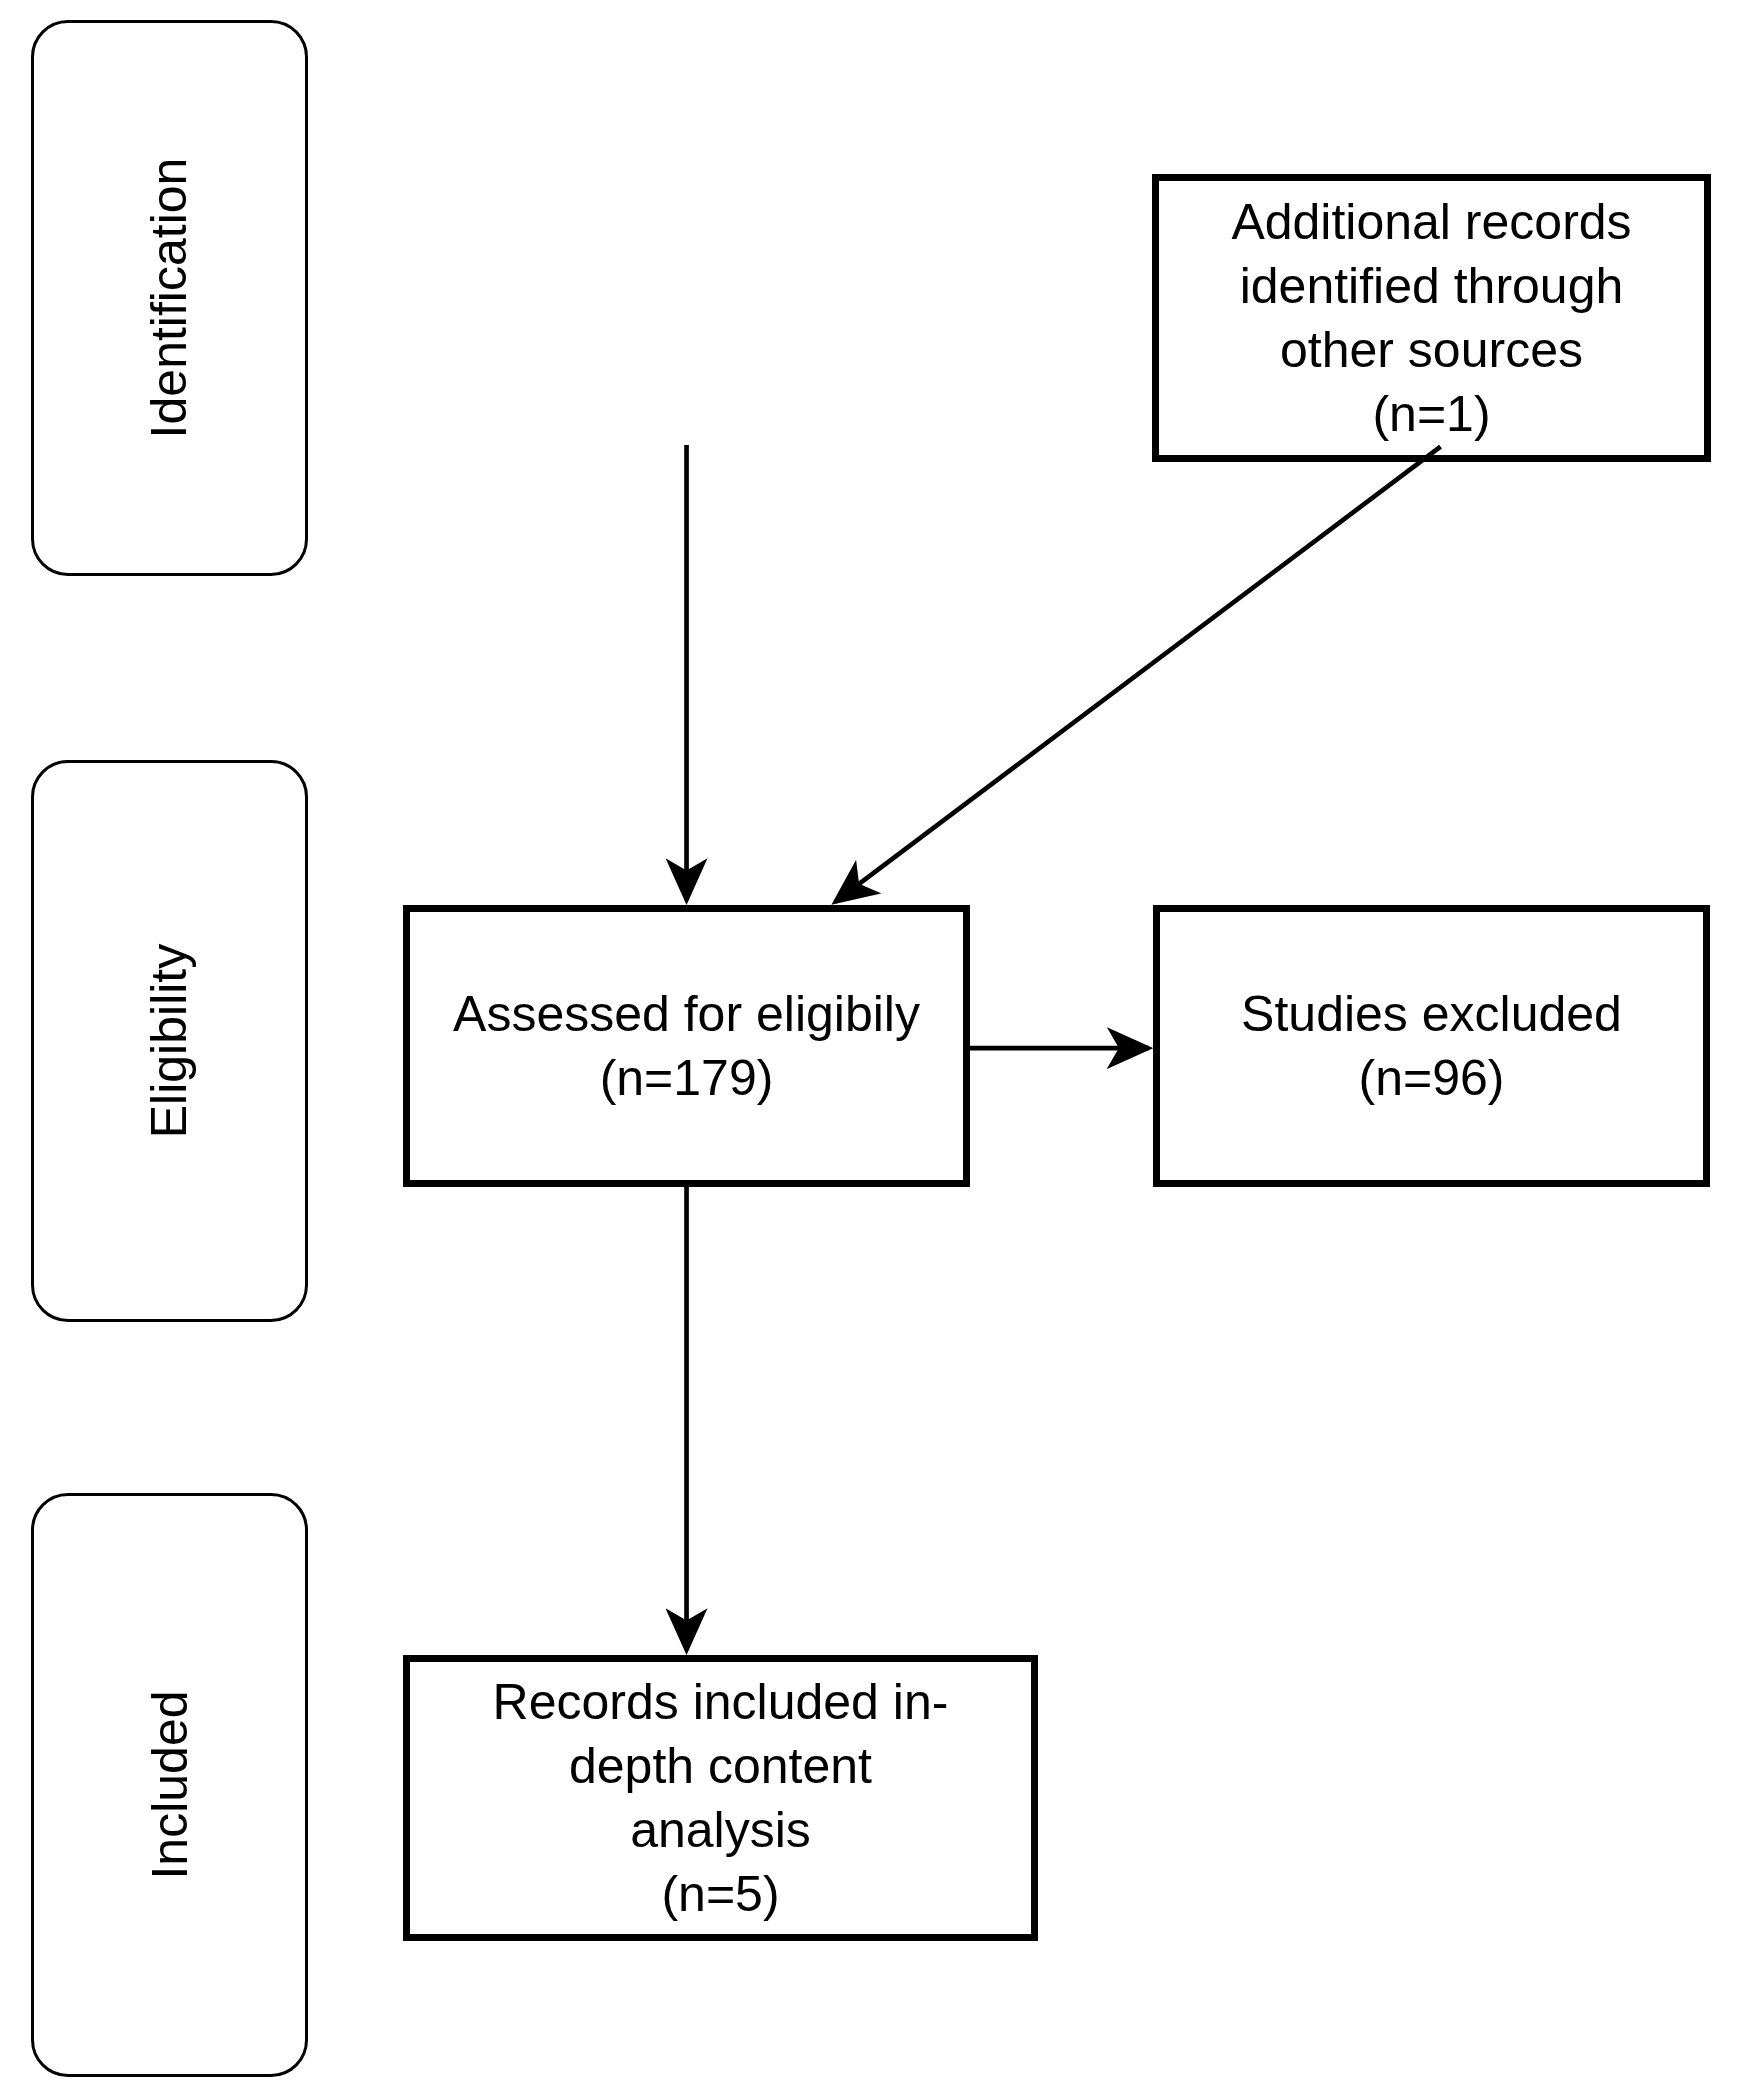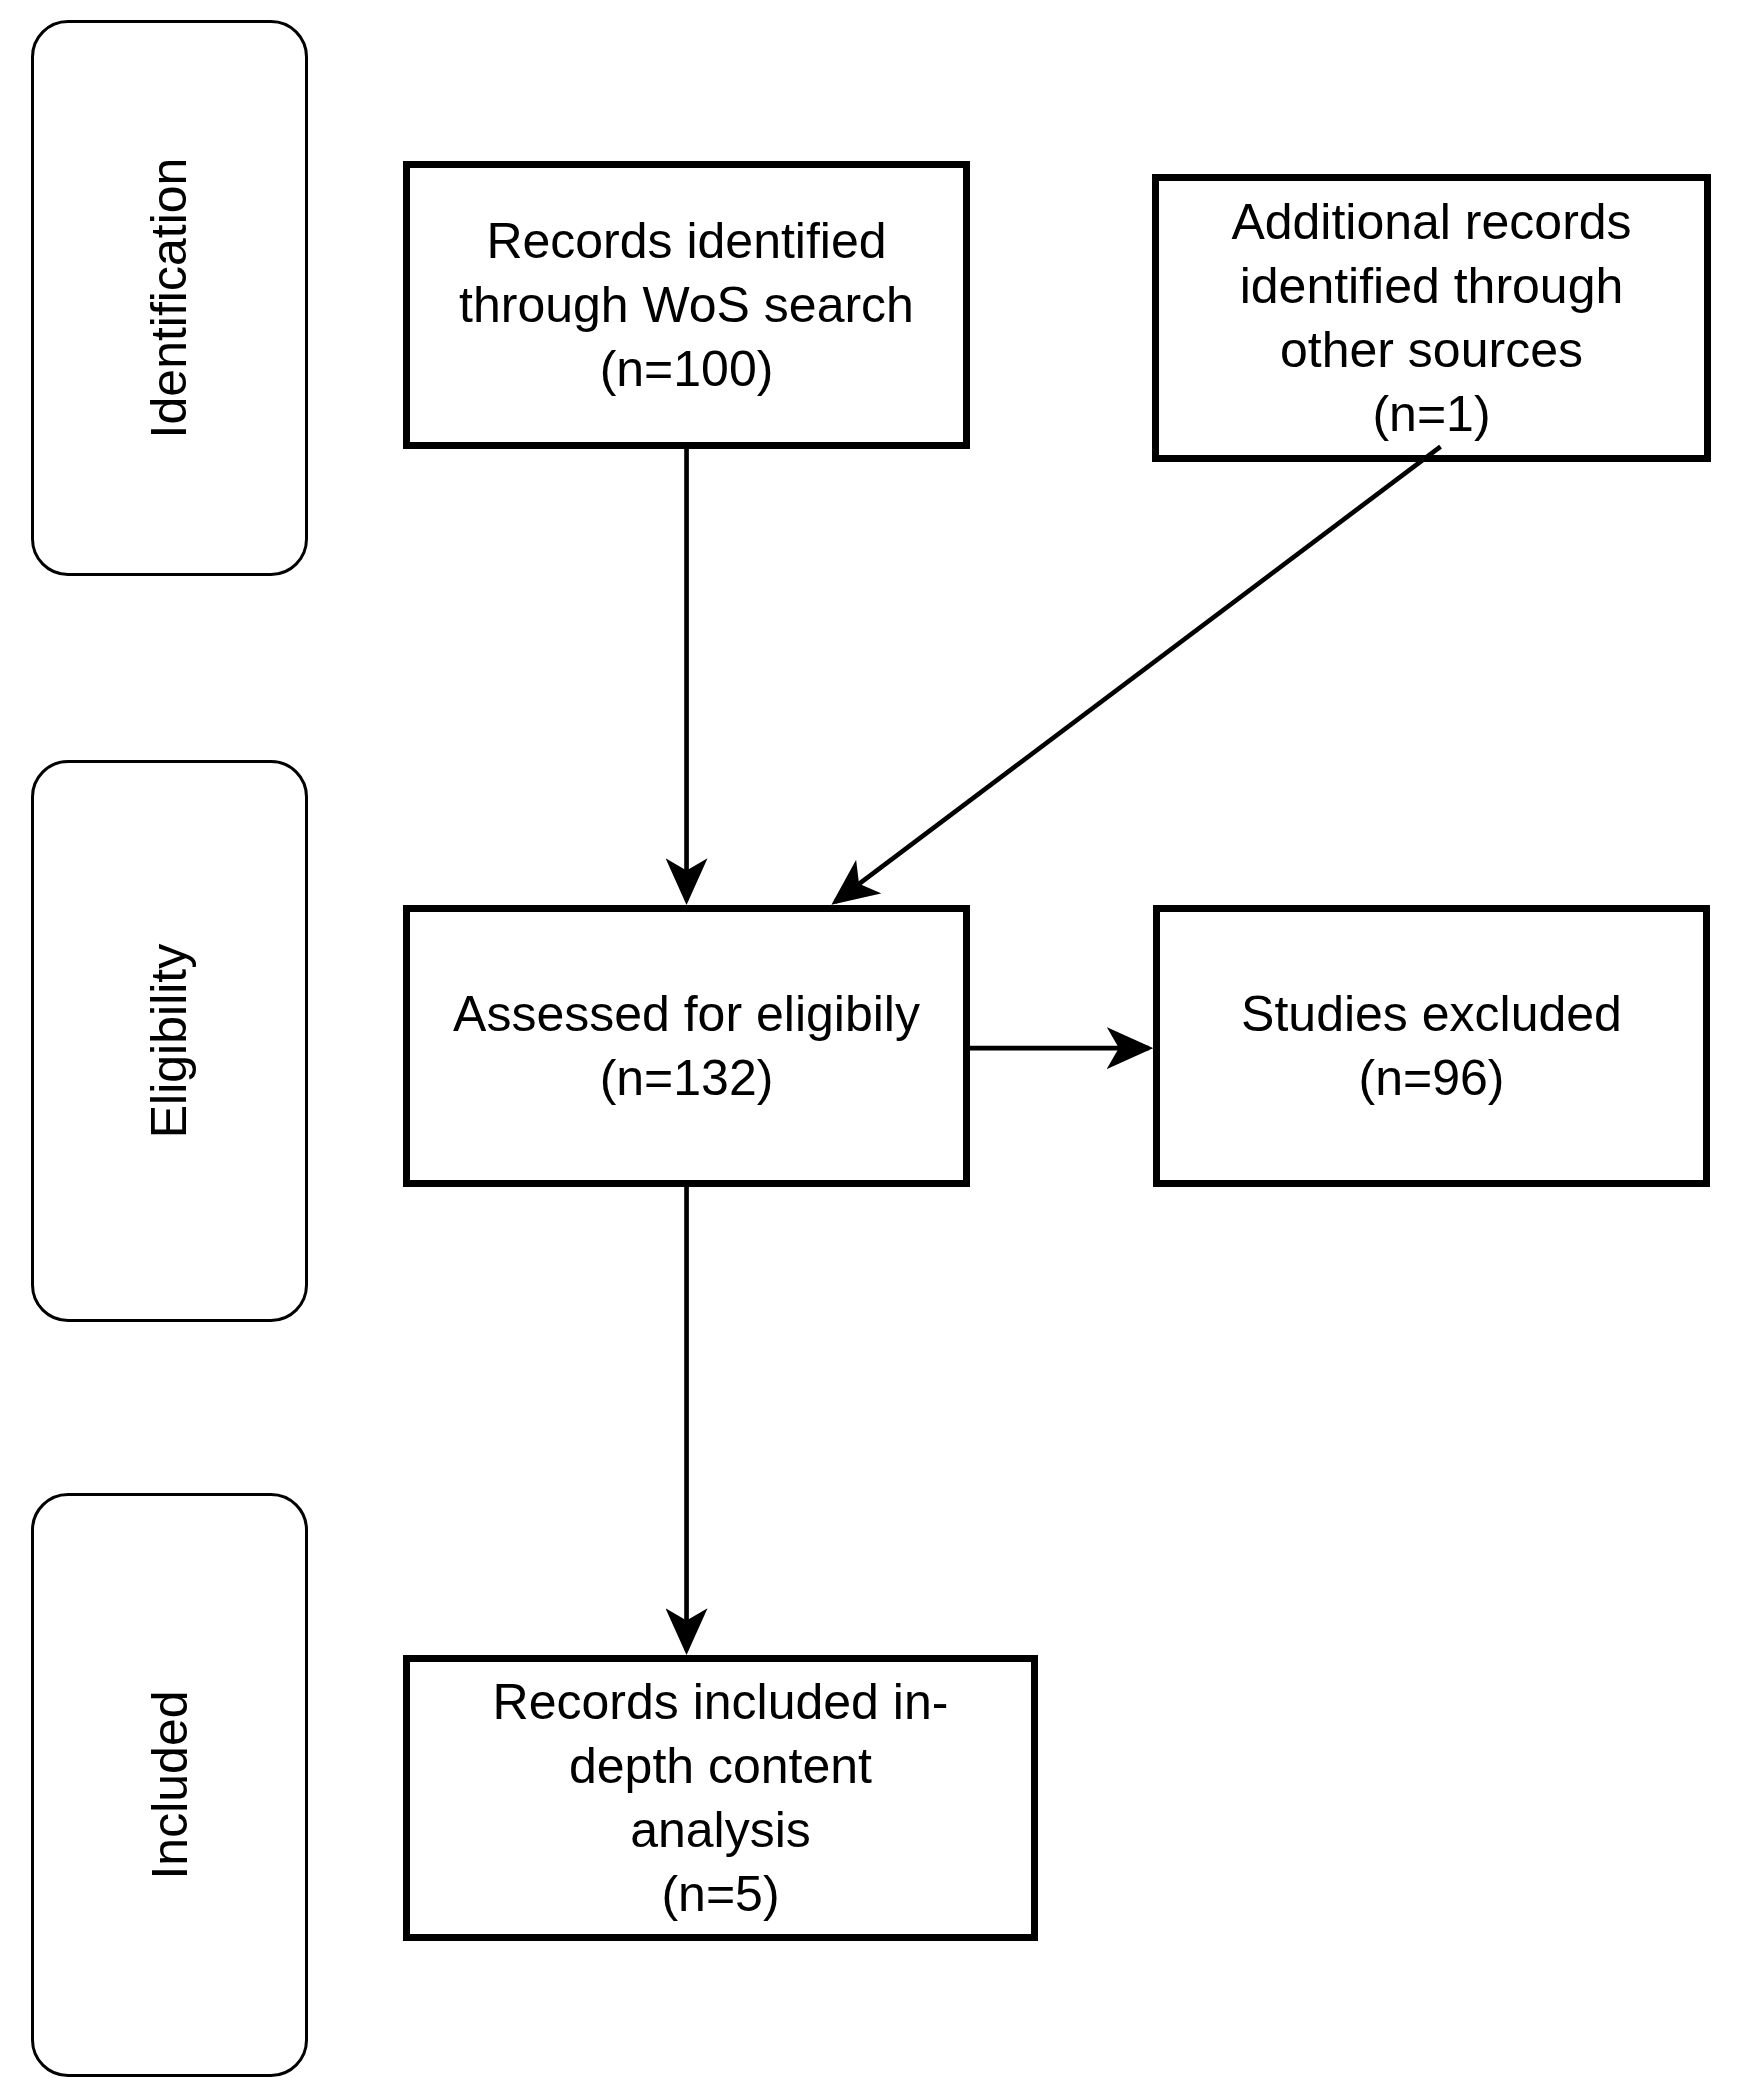--- a/index.html
+++ b/index.html
@@ -80,34 +80,29 @@
   <div class="stage-pill pill-identification">
     <span class="stage-label">Identification</span>
   </div>
   <div class="stage-pill pill-eligibility">
     <span class="stage-label">Eligibility</span>
   </div>
   <div class="stage-pill pill-included">
     <span class="stage-label">Included</span>
   </div>
 
-  <div class="flow-node node-records-identified">
-    <span class="node-text">Records identified
-through WoS search
-(n=100)</span>
-  </div>
   <div class="flow-node node-additional-records">
     <span class="node-text">Additional records
 identified through
 other sources
 (n=1)</span>
   </div>
   <div class="flow-node node-assessed">
     <span class="node-text">Assessed for eligibily
-(n=132)</span>
+(n=179)</span>
   </div>
   <div class="flow-node node-excluded">
     <span class="node-text">Studies excluded
 (n=96)</span>
   </div>
   <div class="flow-node node-included-records">
     <span class="node-text">Records included in-
 depth content
 analysis
 (n=5)</span>

